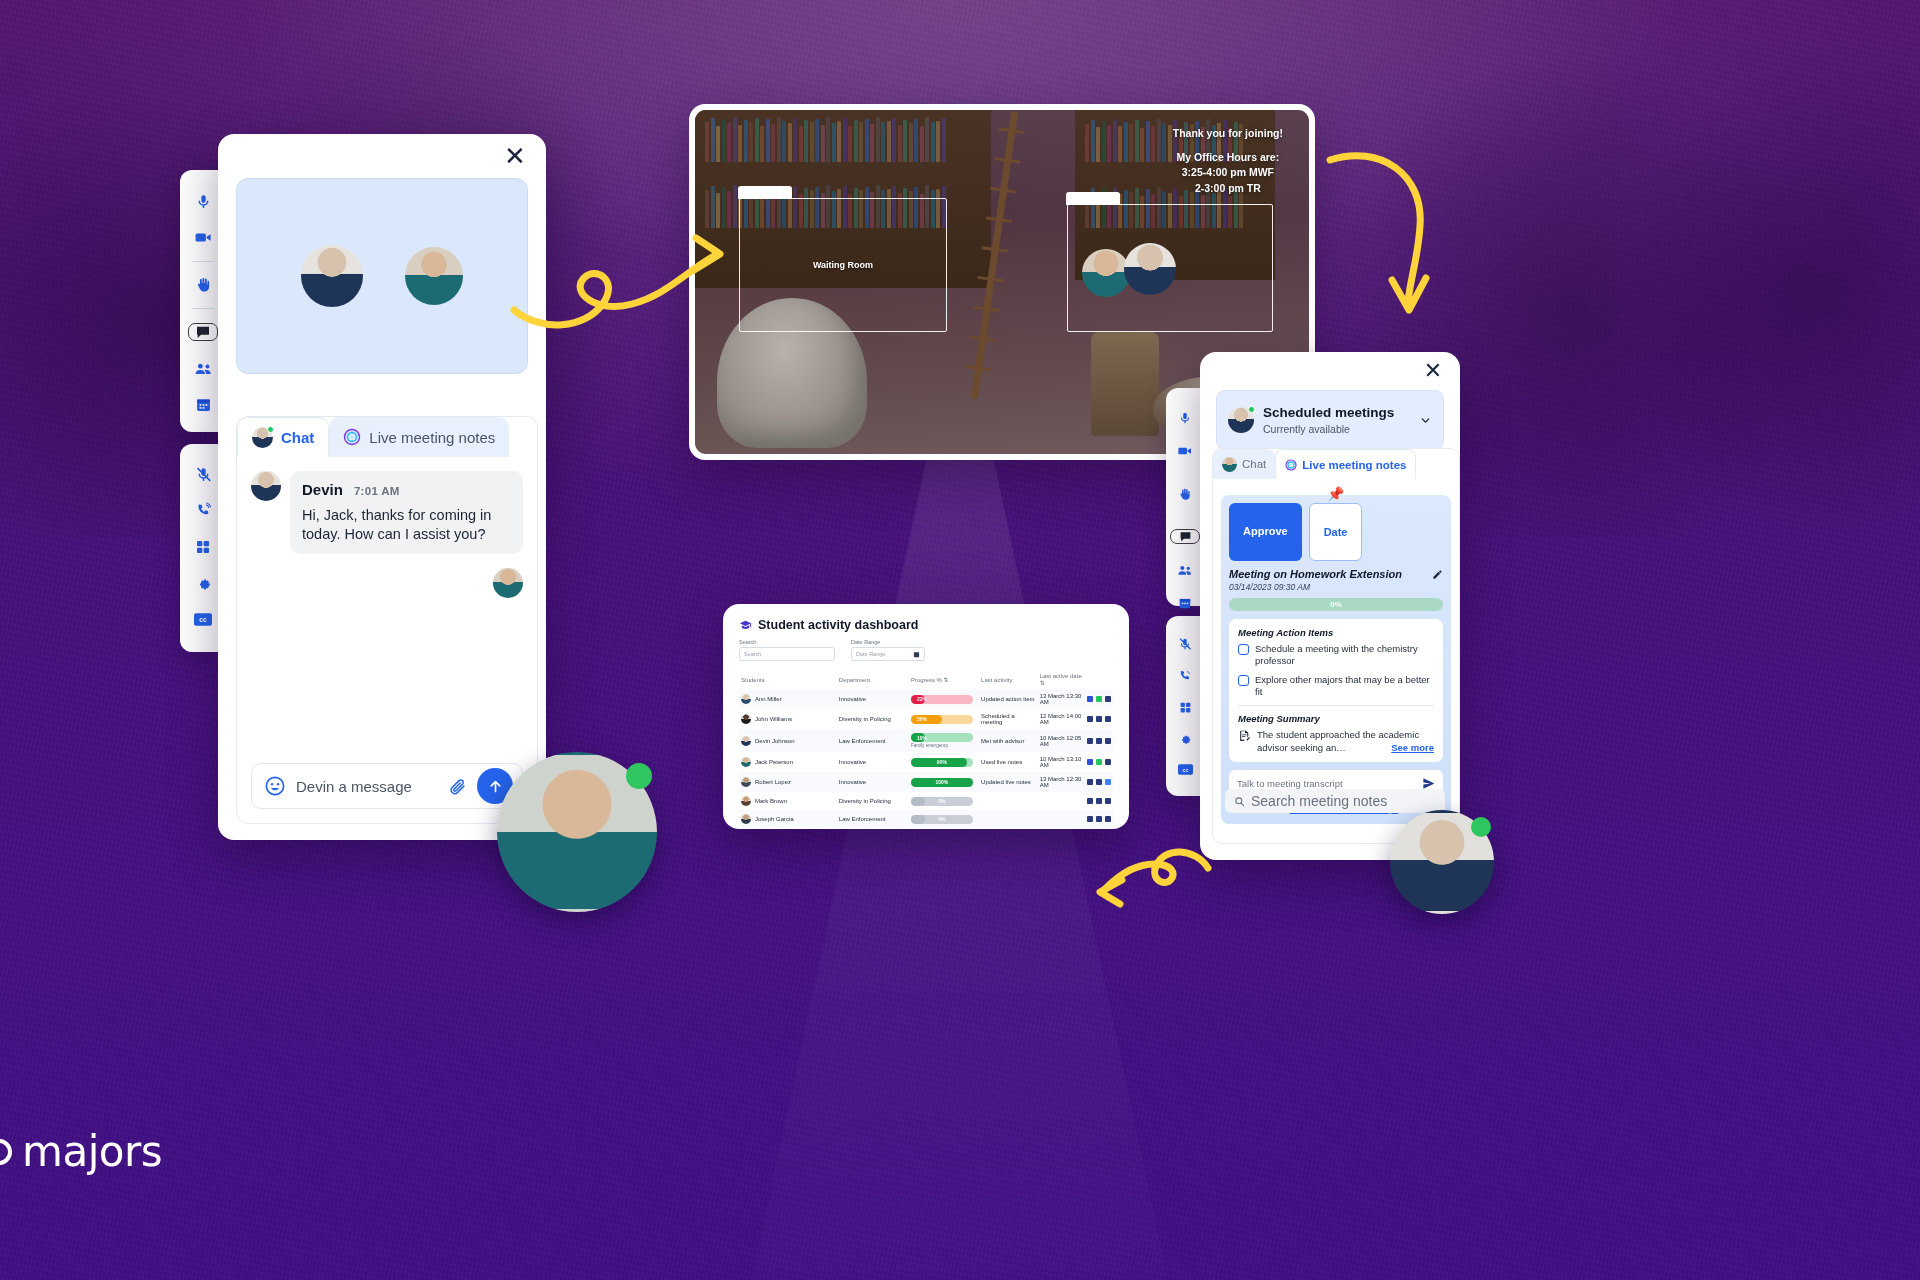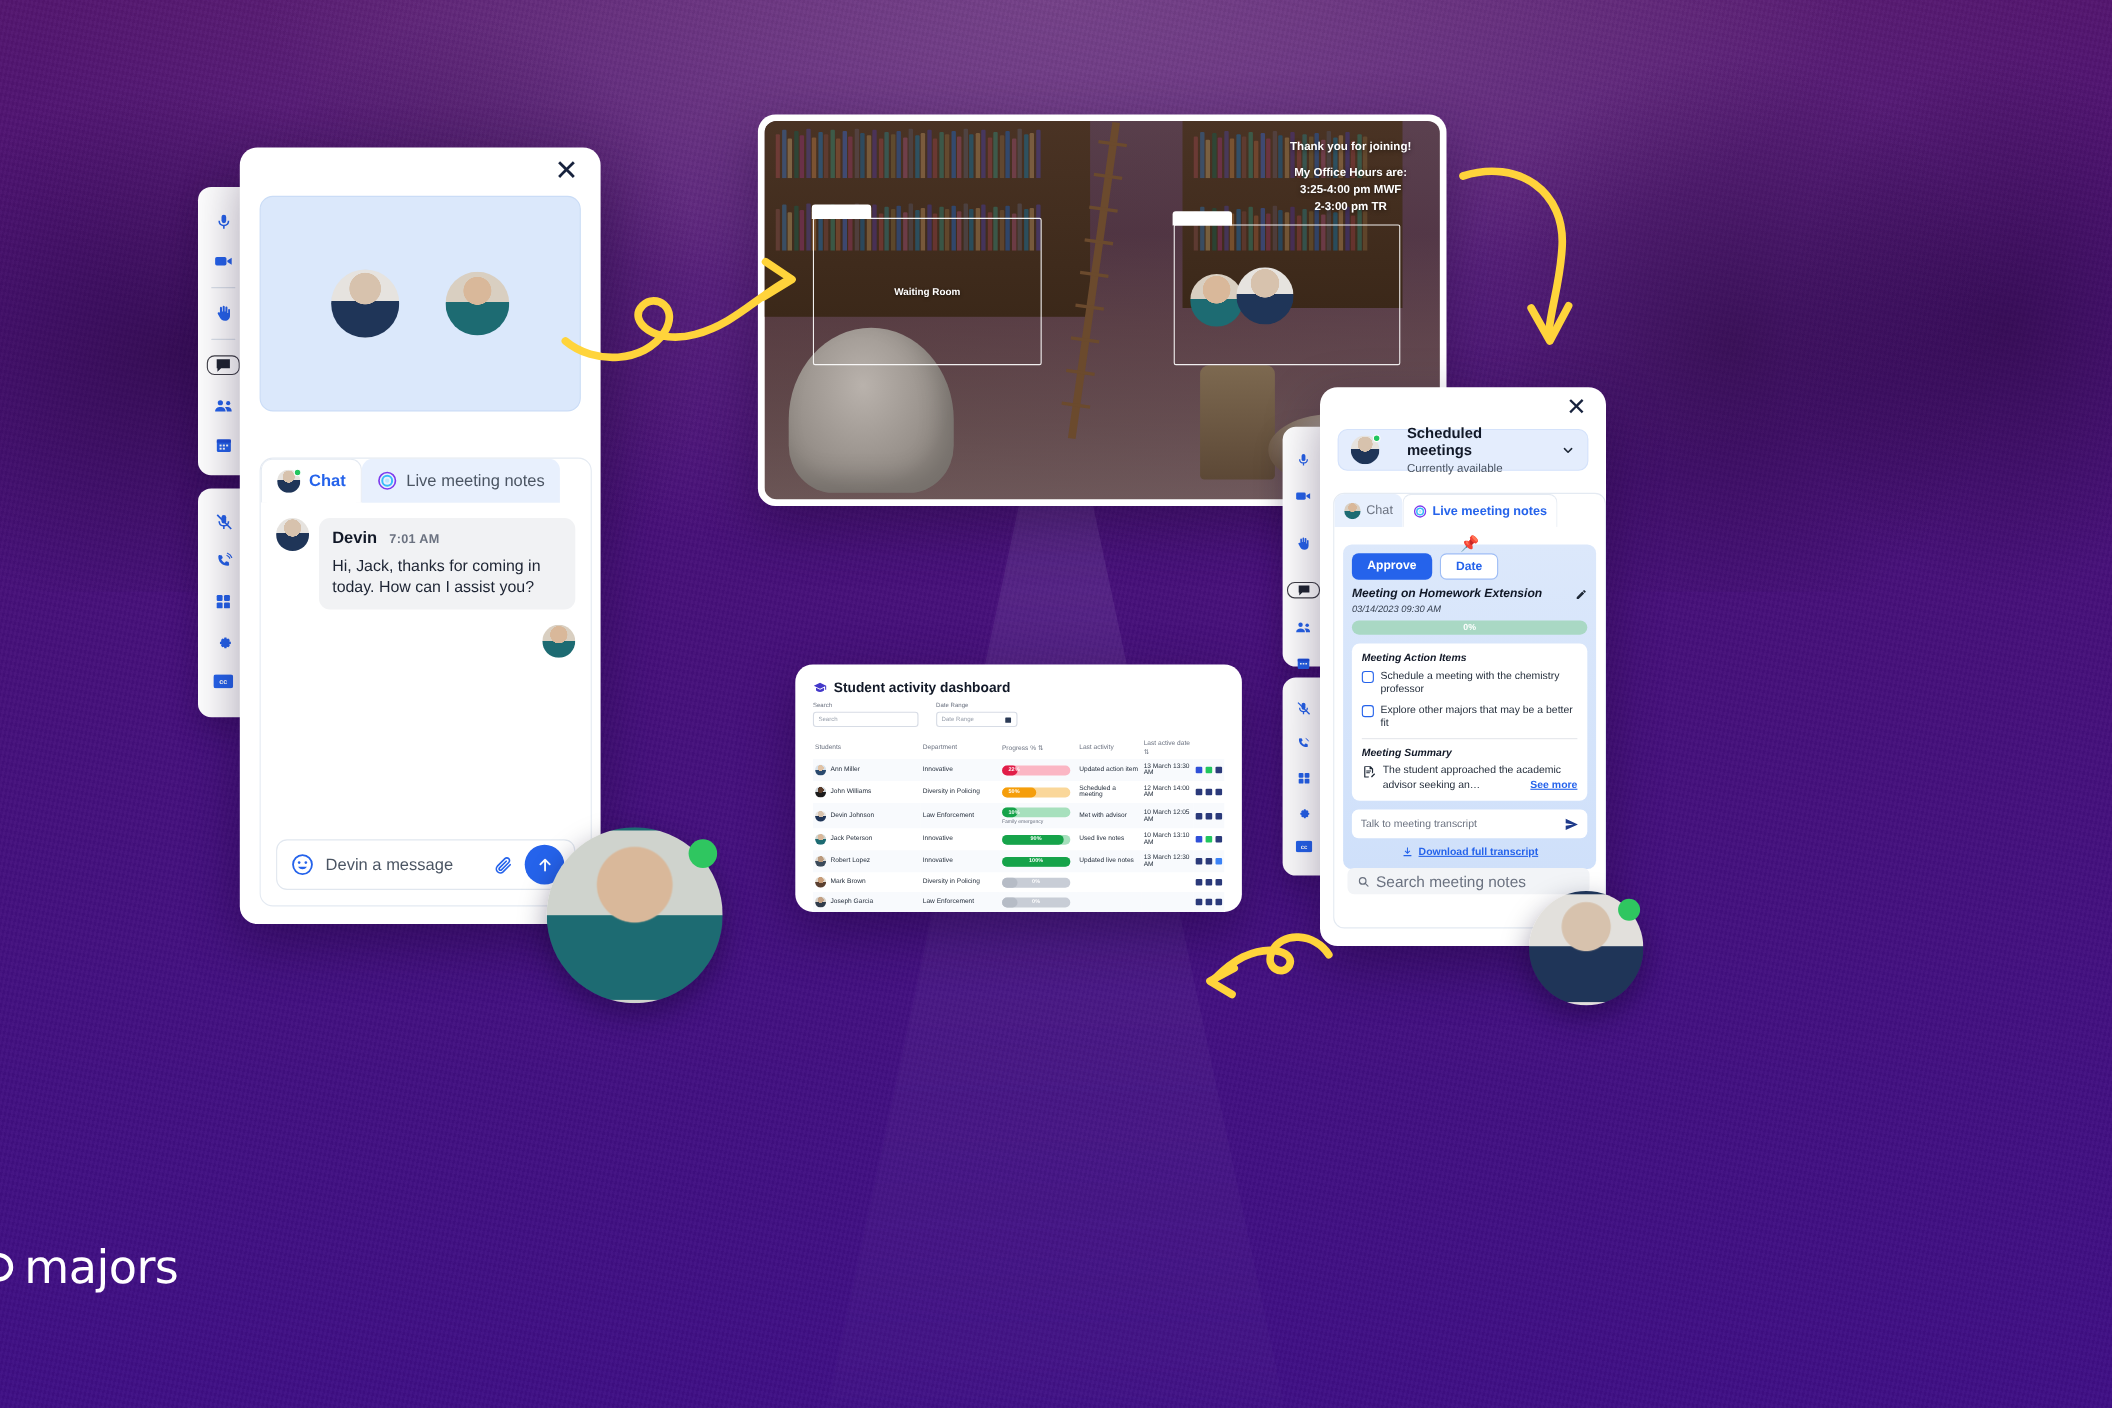--- a/index.html
+++ b/index.html
@@ -149,42 +149,42 @@
   .frame .tabtop { position:absolute; left:-1.6px; top:-13px; width:54px; height:13px; background:#fff; border-radius:3px 3px 0 0; }
   .frame .flabel { position:absolute; left:0; right:0; top:50%; transform:translateY(-50%); text-align:center;
     color:#fff; font-size:9px; font-weight:700; text-shadow:0 1px 3px rgba(0,0,0,.55); }
   .vid-note { position:absolute; right:26px; top:16px; text-align:center; color:#fff; font-size:10.5px; line-height:1.45; font-weight:600; text-shadow:0 1px 4px rgba(0,0,0,.5); }
   .vid-note .sp { display:block; height:9px; }
 
   
   #notes-window { left: 1200px; top: 352px; width: 260px; height: 508px; }
   #notes-window .hdr { height: 38px; display:flex; align-items:center; justify-content:flex-end; padding-right: 12px; }
   .sched-card {
-    margin: 0 16px; height: 38px; background:#e4edfd; border:1px solid #d4e2fb; border-radius:9px;
-    display:flex; align-items:center; gap:25px; padding: 0 11px; cursor:pointer;
+    margin: 0 16px; height: 60px; background:#e4edfd; border:1px solid #d4e2fb; border-radius:9px;
+    display:flex; align-items:center; gap:9px; padding: 0 11px; cursor:pointer;
   }
   .sched-card .tx { flex:1; }
   .sched-card .t1 { font-size:13.5px; font-weight:700; color:#111827; line-height:1.2; }
   .sched-card .t2 { font-size:10.5px; color:#4b5563; margin-top:2px; }
   .sched-ava { width:26px; height:26px; border-radius:50%; position:relative; background-size:cover; background-position:center; flex:none; }
   .sched-ava .dot { position:absolute; right:-1px; top:-1px; width:7px; height:7px; border-radius:50%; background:#22c55e; border:1.4px solid #fff; }
 
   .n-tabs-card { position:absolute; left:12px; right:0px; top: 96px; bottom: 16px; background:#fff; border:1px solid #e4eaf2; border-radius:10px; overflow:hidden; }
   .n-tabs { display:flex; height:30px; }
   .n-tab { display:flex; align-items:center; gap:5px; padding: 0 9px; font-size:11.5px; cursor:pointer; border-radius:8px 8px 0 0; }
   .n-tab.inactive { background:#e8f0fd; color:#6b7280; }
   .n-tab.active { background:#fff; color:#2563eb; font-weight:700; border:1px solid #e4eaf2; border-bottom:none; }
   .n-tab .t-ava { width:15px; height:15px; border-radius:50%; background-size:cover; background-position:center; }
 
   .note-panel {
     margin: 16px 8px 0; background: linear-gradient(180deg,#dce8fb,#cfe0fa); border-radius:8px; padding: 8px 8px 10px; position:relative;
   }
   .pin { position:absolute; left:50%; top:-9px; transform:translateX(-50%); font-size:14px; }
   .btn-row { display:flex; gap:7px; margin-bottom: 7px; }
-  .btn { font-size:11px; font-weight:700; border-radius:6px; padding: 5px 14px; cursor:pointer; }
+  .btn { font-size:11px; font-weight:700; border-radius:6px; padding: 22px 14px; cursor:pointer; }
   .btn.primary { background:#2563eb; color:#fff; }
   .btn.ghost { background:#fff; color:#2563eb; border:1px solid #9dbcf5; }
   .note-title { font-size:11px; font-weight:700; font-style:italic; color:#111827; display:flex; align-items:center; }
   .note-title .pencil { margin-left:auto; font-size:11px; cursor:pointer; }
   .note-date { font-size:8.5px; font-style:italic; color:#374151; margin-top:2px; }
   .progress { margin-top:6px; height:13px; border-radius:7px; background:#a9d8c4; display:flex; align-items:center; justify-content:center; color:#fff; font-size:8px; font-weight:700; }
 
   .card-white { background:#fff; border-radius:7px; padding: 8px 9px; margin-top:8px; }
   .sec-h { font-size:9.5px; font-weight:700; font-style:italic; color:#111827; margin-bottom:5px; }
   .todo { display:flex; gap:6px; margin-bottom:6px; }

